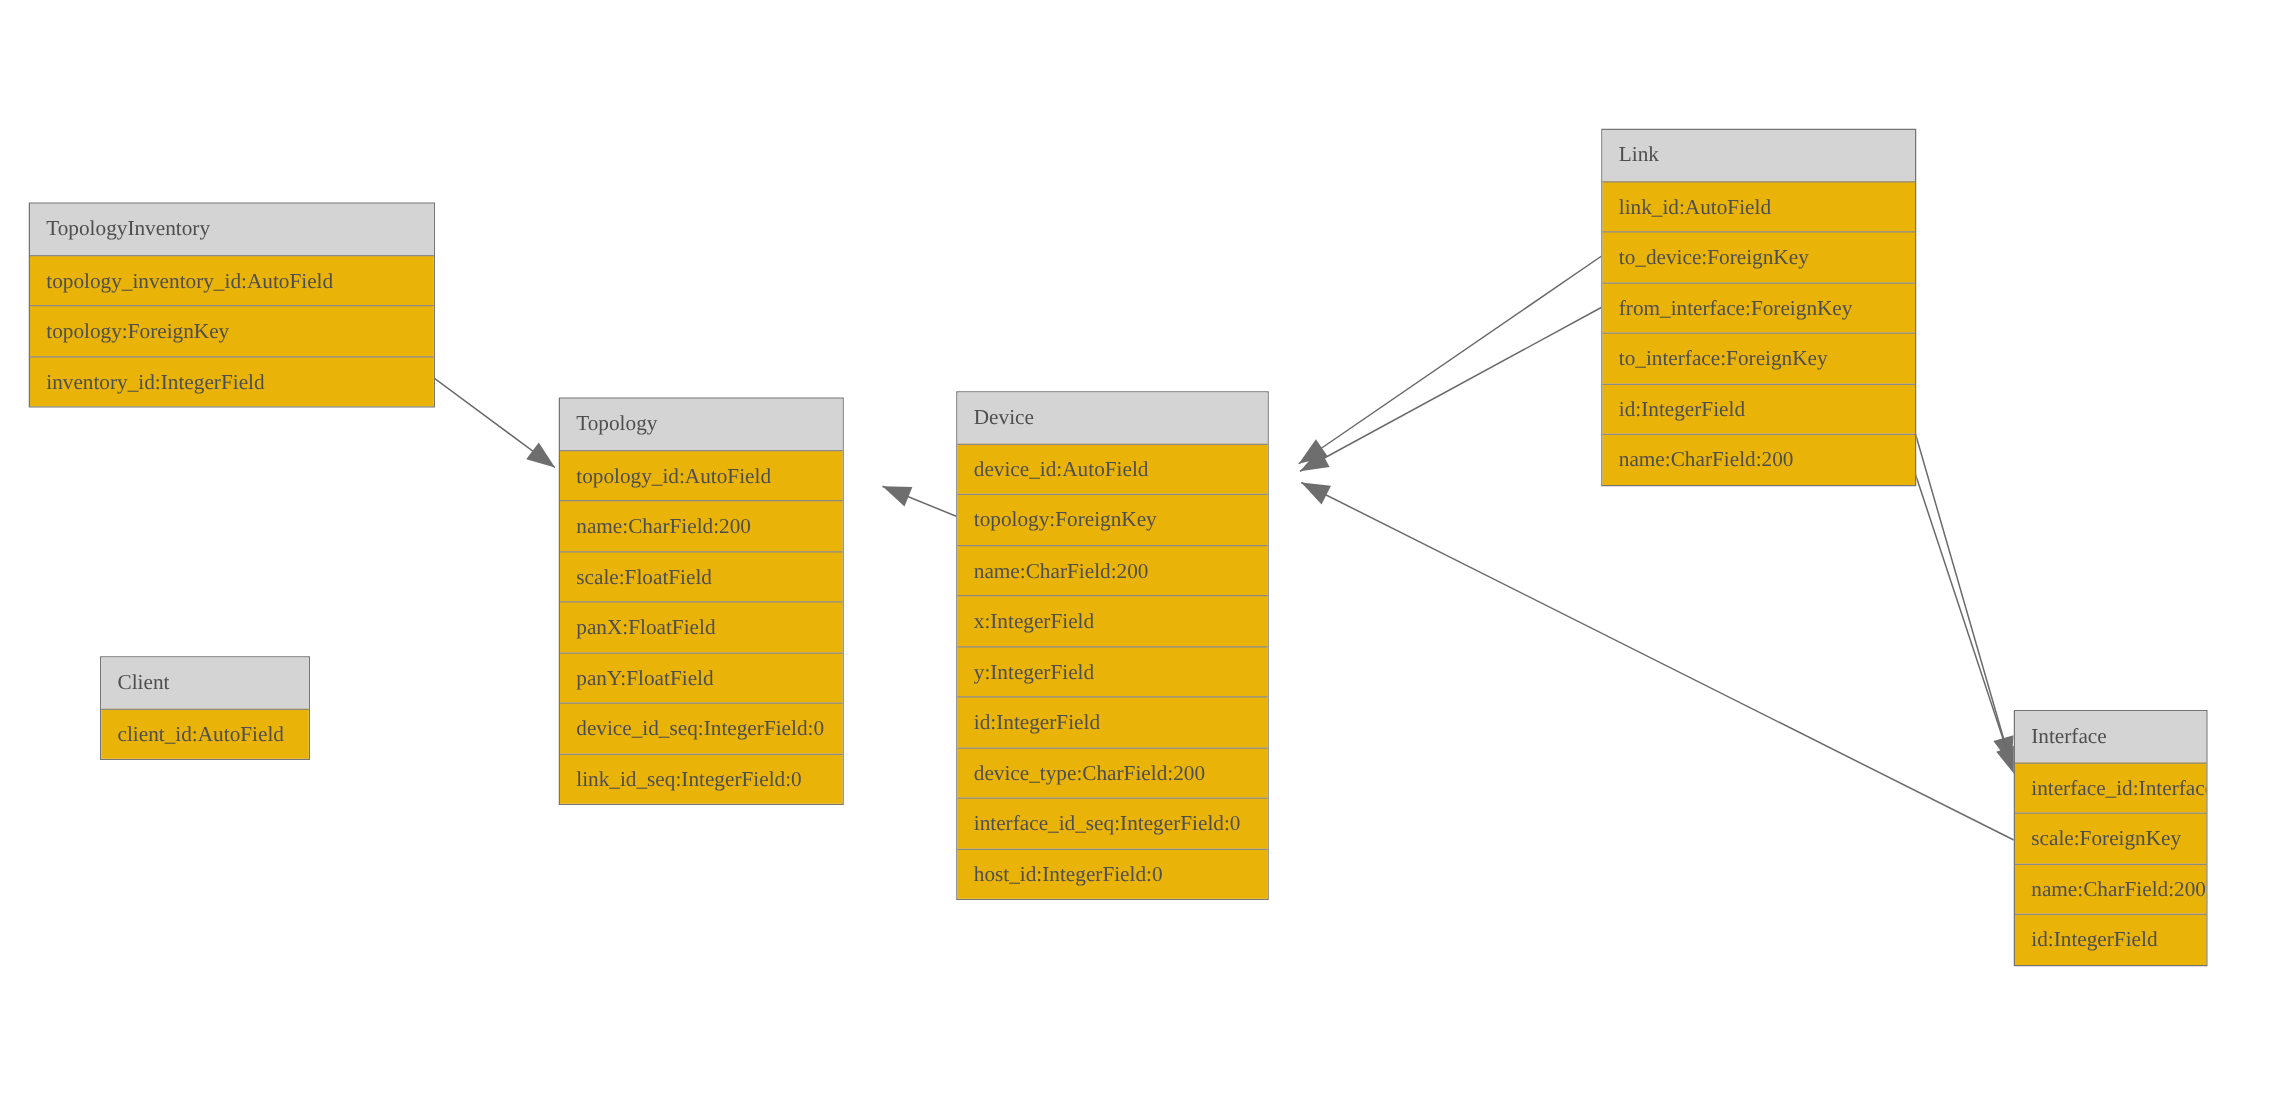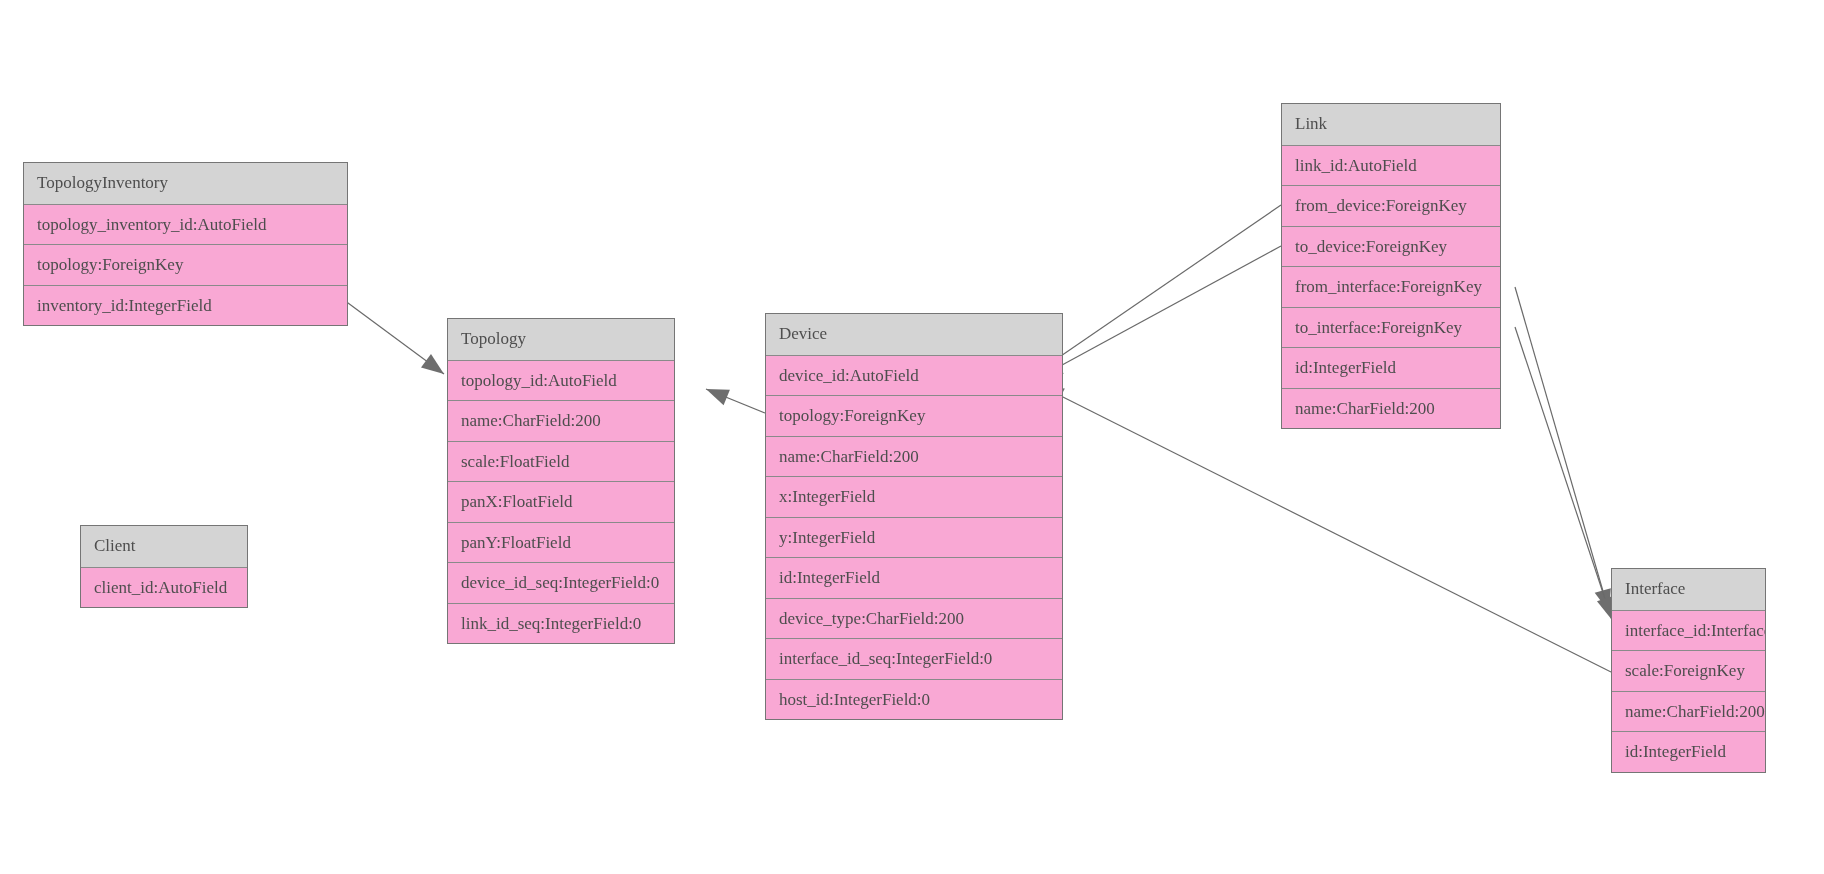--- a/index.html
+++ b/index.html
@@ -39,28 +39,28 @@
     overflow: hidden;
   }
   .entity .row {
     height: 40.5px;
     line-height: 40.5px;
     padding-left: 13px;
     border-top: 1px solid #8a8a8a;
     box-sizing: border-box;
     white-space: nowrap;
     overflow: hidden;
-    background: #f9a8d4;
+    background: #eab308;
   }
   
   #e-topologyinventory { left: 23px;  top: 162px; width: 325px; }
   #e-topology          { left: 447px; top: 318px; width: 228px; }
   #e-client            { left: 80px;  top: 525px; width: 168px; }
-  #e-device            { left: 765px; top: 313px; width: 298px; }
-  #e-link              { left: 1281px; top: 103px; width: 220px; }
+  #e-device            { left: 765px; top: 313px; width: 250px; }
+  #e-link              { left: 1281px; top: 103px; width: 252px; }
   #e-interface         { left: 1611px; top: 568px; width: 155px; }
 </style>
 </head>
 <body>
 
 <div id="canvas">
 
   <svg id="edges" width="1824" height="874" viewBox="0 0 1824 874">
     <defs>
       <marker id="arrow" markerUnits="userSpaceOnUse" markerWidth="28" markerHeight="22" refX="24" refY="0" orient="auto" viewBox="-2 -11 30 22">
@@ -108,21 +108,20 @@
     <div class="row">y:IntegerField</div>
     <div class="row">id:IntegerField</div>
     <div class="row">device_type:CharField:200</div>
     <div class="row">interface_id_seq:IntegerField:0</div>
     <div class="row">host_id:IntegerField:0</div>
   </div>
 
   <div class="entity" id="e-link">
     <div class="hdr">Link</div>
     <div class="row">link_id:AutoField</div>
-    <div class="row">from_device:ForeignKey</div>
     <div class="row">to_device:ForeignKey</div>
     <div class="row">from_interface:ForeignKey</div>
     <div class="row">to_interface:ForeignKey</div>
     <div class="row">id:IntegerField</div>
     <div class="row">name:CharField:200</div>
   </div>
 
   <div class="entity" id="e-interface">
     <div class="hdr">Interface</div>
     <div class="row">interface_id:Interface</div>

